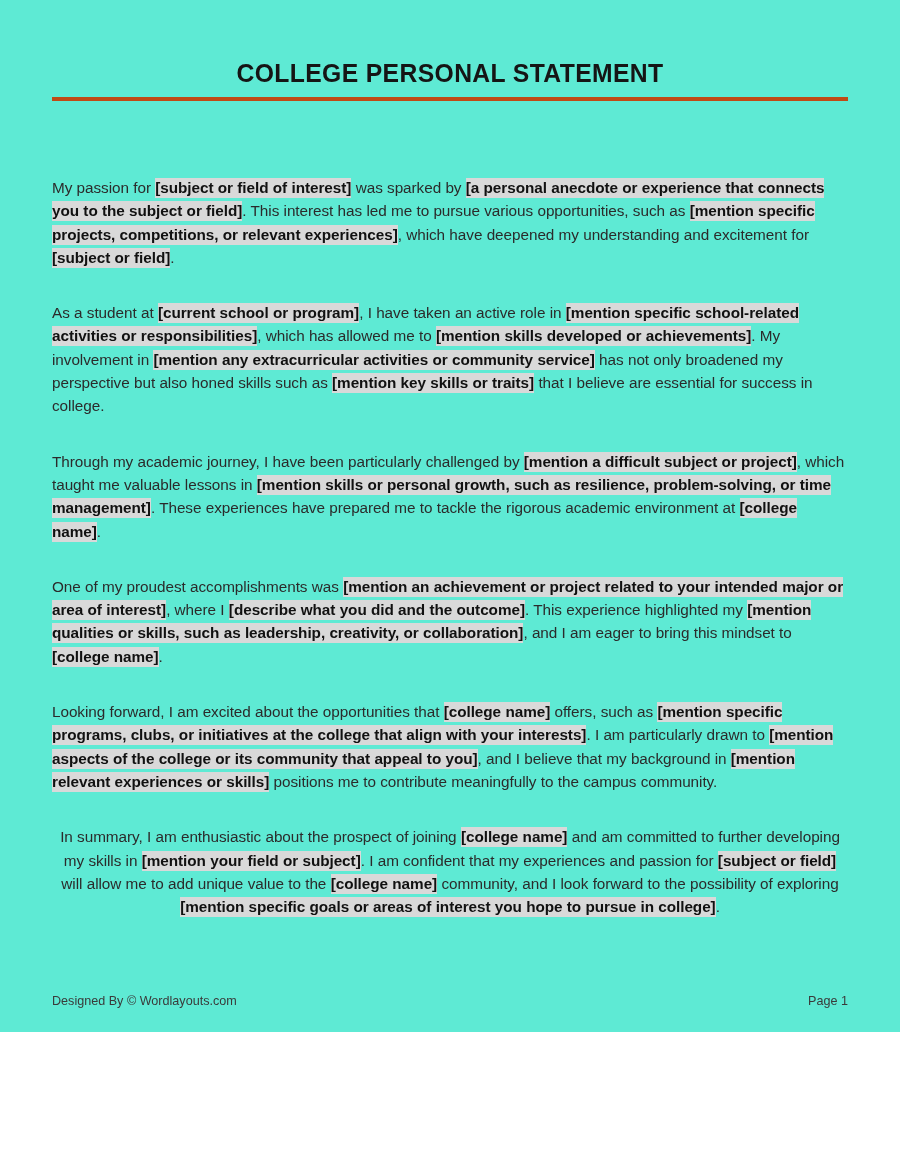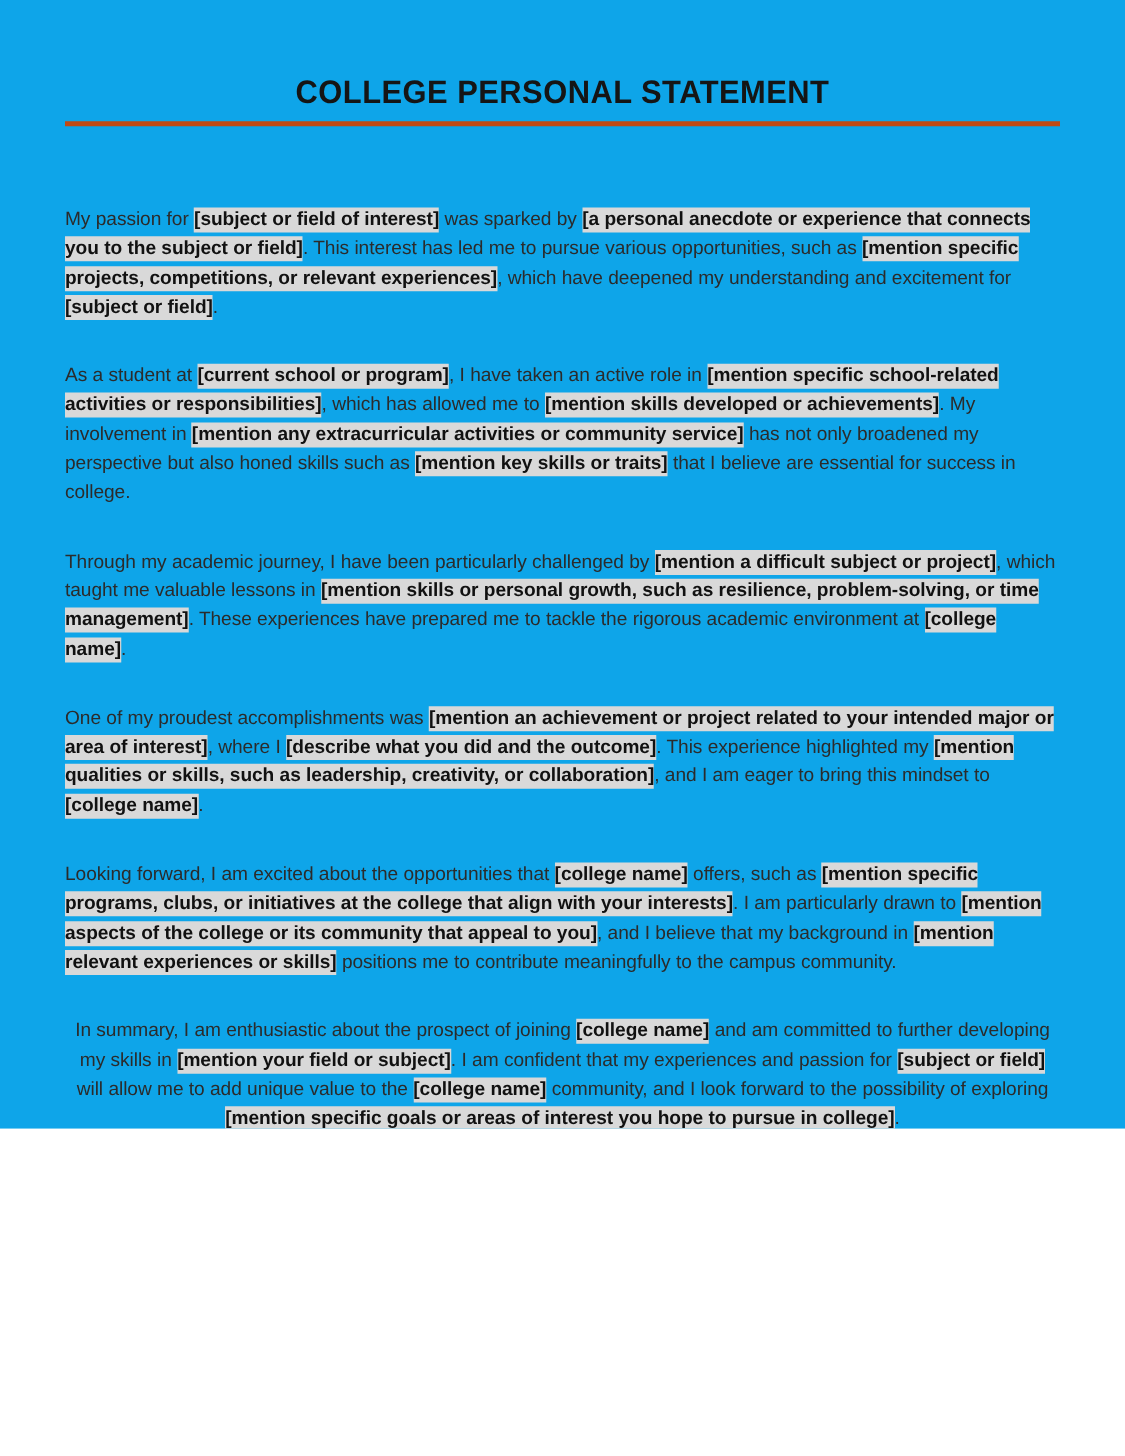--- a/index.html
+++ b/index.html
@@ -6,22 +6,22 @@
     margin: 0;
     padding: 0;
     background: #ffffff;
   }
   body {
     font-family: "Liberation Sans", sans-serif;
   }
   .page {
     position: relative;
     width: 900px;
-    height: 903px;
-    background: #0ea5e9;
+    height: 1032px;
+    background: #5eead4;
     box-sizing: border-box;
     overflow: hidden;
   }
   .doc-title {
     position: absolute;
     left: 52px;
     right: 52px;
     top: 58px;
     text-align: center;
     font-family: "Liberation Sans", sans-serif;
@@ -46,21 +46,21 @@
     left: 52px;
     top: 160px;
     width: 796px;
   }
   .para {
     font-family: "Liberation Sans", sans-serif;
     font-size: 15.3px;
     line-height: 23.3px;
     color: #2b2b2b;
     text-align: left;
-    margin: 4px 0 32px 0;
+    margin: 16px 0 32px 0;
     letter-spacing: -0.05px;
     word-spacing: 0.1px;
   }
   .para:last-child {
     margin-bottom: 0;
     text-align: center;
   }
   .ph {
     font-weight: bold;
     color: #111111;
@@ -96,14 +96,18 @@
 
   <div class="body-area">
       <p class="para"><span>My passion for </span><span class="ph">[subject or field of interest]</span><span> was sparked by </span><span class="ph">[a personal anecdote or experience that connects you to the subject or field]</span><span>. This interest has led me to pursue various opportunities, such as </span><span class="ph">[mention specific projects, competitions, or relevant experiences]</span><span>, which have deepened my understanding and excitement for </span><span class="ph">[subject or field]</span><span>.</span></p>
       <p class="para"><span>As a student at </span><span class="ph">[current school or program]</span><span>, I have taken an active role in </span><span class="ph">[mention specific school-related activities or responsibilities]</span><span>, which has allowed me to </span><span class="ph">[mention skills developed or achievements]</span><span>. My involvement in </span><span class="ph">[mention any extracurricular activities or community service]</span><span> has not only broadened my perspective but also honed skills such as </span><span class="ph">[mention key skills or traits]</span><span> that I believe are essential for success in college.</span></p>
       <p class="para"><span>Through my academic journey, I have been particularly challenged by </span><span class="ph">[mention a difficult subject or project]</span><span>, which taught me valuable lessons in </span><span class="ph">[mention skills or personal growth, such as resilience, problem-solving, or time management]</span><span>. These experiences have prepared me to tackle the rigorous academic environment at </span><span class="ph">[college name]</span><span>.</span></p>
       <p class="para"><span>One of my proudest accomplishments was </span><span class="ph">[mention an achievement or project related to your intended major or area of interest]</span><span>, where I </span><span class="ph">[describe what you did and the outcome]</span><span>. This experience highlighted my </span><span class="ph">[mention qualities or skills, such as leadership, creativity, or collaboration]</span><span>, and I am eager to bring this mindset to </span><span class="ph">[college name]</span><span>.</span></p>
       <p class="para"><span>Looking forward, I am excited about the opportunities that </span><span class="ph">[college name]</span><span> offers, such as </span><span class="ph">[mention specific programs, clubs, or initiatives at the college that align with your interests]</span><span>. I am particularly drawn to </span><span class="ph">[mention aspects of the college or its community that appeal to you]</span><span>, and I believe that my background in </span><span class="ph">[mention relevant experiences or skills]</span><span> positions me to contribute meaningfully to the campus community.</span></p>
       <p class="para"><span>In summary, I am enthusiastic about the prospect of joining </span><span class="ph">[college name]</span><span> and am committed to further developing my skills in </span><span class="ph">[mention your field or subject]</span><span>. I am confident that my experiences and passion for </span><span class="ph">[subject or field]</span><span> will allow me to add unique value to the </span><span class="ph">[college name]</span><span> community, and I look forward to the possibility of exploring </span><span class="ph">[mention specific goals or areas of interest you hope to pursue in college]</span><span>.</span></p>
     </div>
 
+  <div class="footer">
+    <div class="footer-left">Designed By © Wordlayouts.com</div>
+    <div class="footer-right">Page 1</div>
+  </div>
 
 </div>
 
 </body></html>

